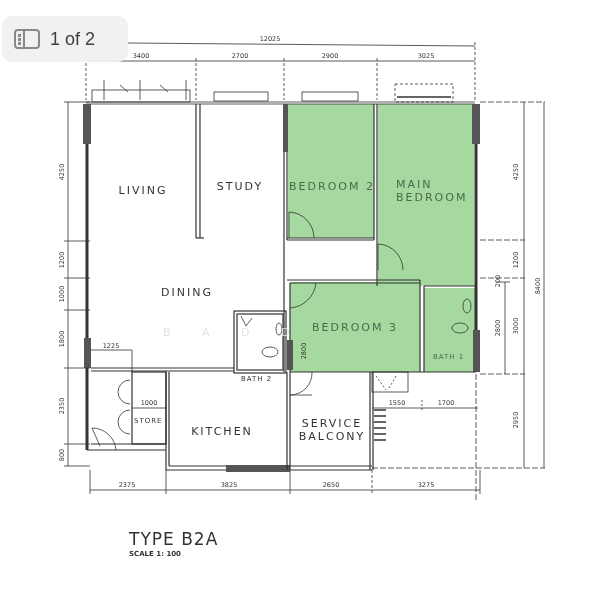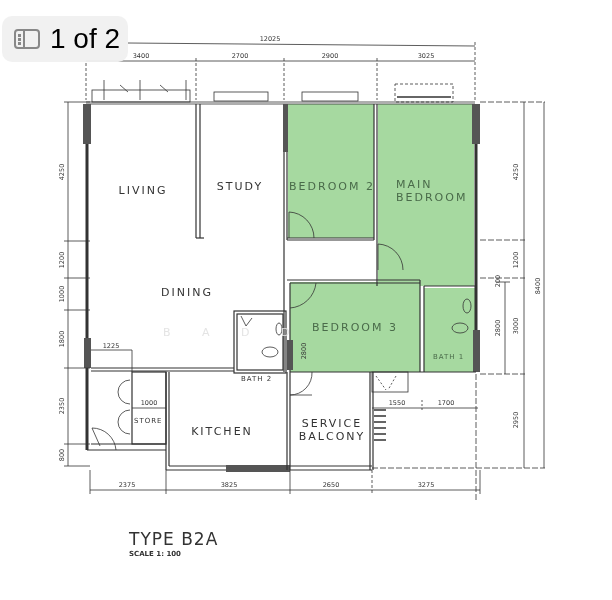--- a/index.html
+++ b/index.html
@@ -12,21 +12,21 @@
   .dim { font-family: "DejaVu Sans", sans-serif; font-size: 6.5px; fill: #333; }
   .wm { font-family: "DejaVu Sans", sans-serif; font-size: 11px; letter-spacing: 14px; fill: #e4e4e4; }
   .title { font-family: "DejaVu Sans", sans-serif; font-size: 17px; letter-spacing: 1px; fill: #333; }
   .scale { font-family: "DejaVu Sans", sans-serif; font-size: 7px; font-weight: bold; fill: #333; }
   .page-pill { position: absolute; left: 2px; top: 16px; width: 126px; height: 46px;
                background: rgba(240,240,240,0.95); border-radius: 10px;
                display: flex; align-items: center; padding-left: 12px; box-sizing: border-box; gap: 10px; }
   .page-pill .ic { width: 26px; height: 20px; border: 2.5px solid #888; border-radius: 4px; box-sizing: border-box; position: relative; }
   .page-pill .ic::before { content: ""; position: absolute; left: 7px; top: 0; bottom: 0; border-left: 2.5px solid #888; }
   .page-pill .ic .d { position: absolute; left: 2px; width: 3px; height: 2.5px; background: #888; }
-  .page-pill .txt { font-family: "Liberation Sans", sans-serif; font-size: 28px; color: #000000; font-weight: 500; }
+  .page-pill .txt { font-family: "Liberation Sans", sans-serif; font-size: 18px; color: #404040; font-weight: 500; }
 </style>
 </head>
 <body>
 
 <svg id="plan" viewBox="0 0 612 600" xmlns="http://www.w3.org/2000/svg">
 
   <g fill="#a6d9a0">
     <rect x="288" y="104" width="86" height="134"></rect>
     <rect x="378" y="104" width="96" height="182"></rect>
     <rect x="290" y="282" width="130" height="90"></rect>

